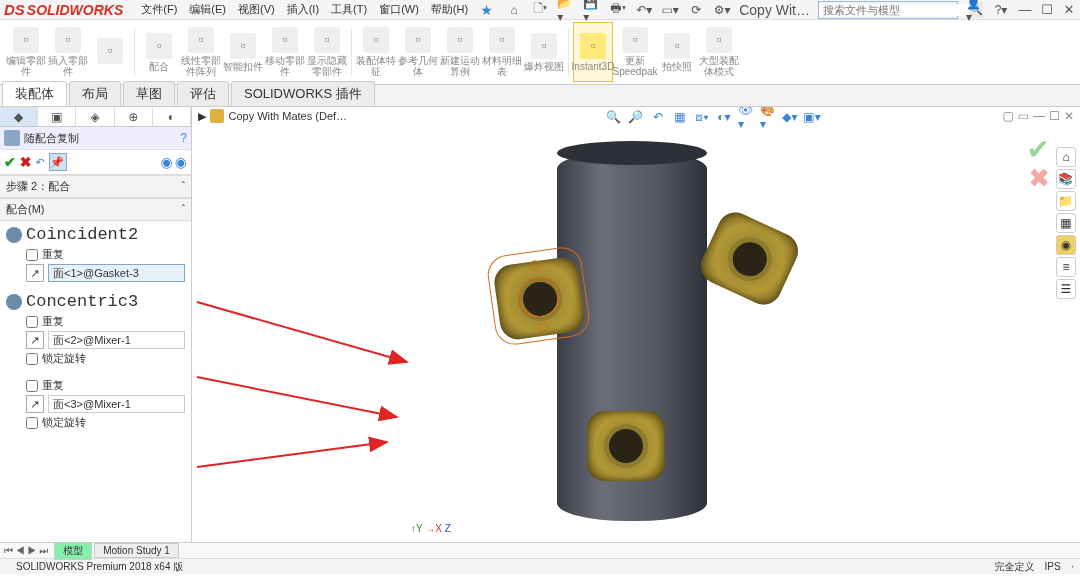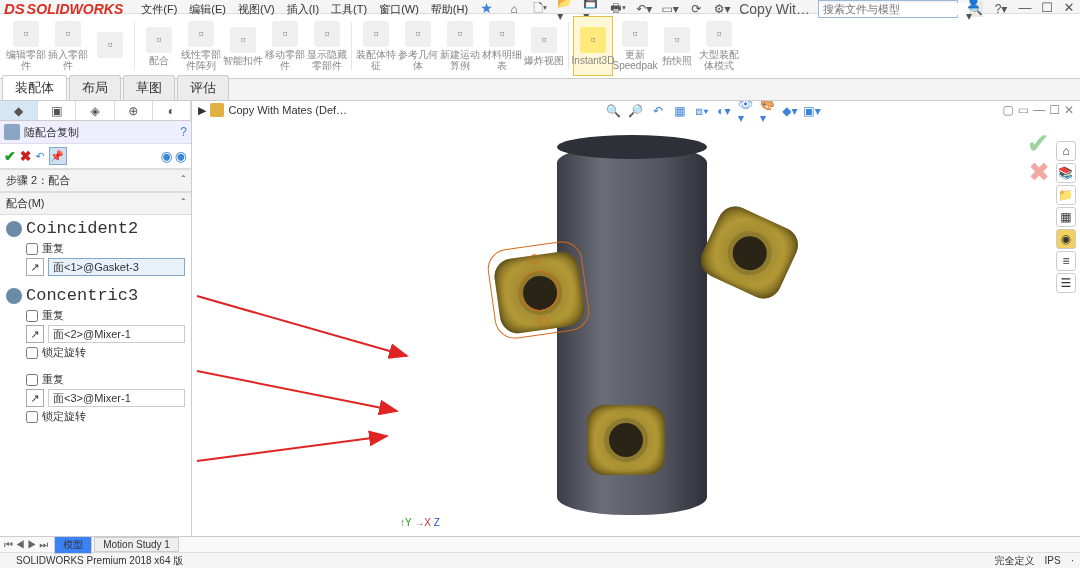--- a/index.html
+++ b/index.html
@@ -1,19 +1,19 @@
 <!DOCTYPE html>
 <html><head>
 <meta charset="utf-8">
 <style>
   * { box-sizing: border-box; margin: 0; padding: 0; font-family: "Microsoft YaHei", Arial, sans-serif; }
   body { width: 1080px; height: 576px; background: #fff; font-size: 11px; color: #333; overflow: hidden; position: relative; }
 
   
-  .menubar { height: 14px; background: #f5f5f5; display: flex; align-items: flex-start; padding-left: 4px; border-bottom: 1px solid #ddd; }
+  .menubar { height: 20px; background: #f5f5f5; display: flex; align-items: center; padding-left: 4px; border-bottom: 1px solid #ddd; }
   .logo { color: #da2e22; font-weight: bold; font-style: italic; font-size: 14px; margin-right: 12px; display: flex; align-items: center; }
   .logo-ds { font-size: 15px; margin-right: 2px; }
   .menubar .menu-item { padding: 2px 6px; cursor: default; }
   .menubar .spacer { flex: 1; }
   .menubar .tool-ico { width: 18px; height: 18px; margin: 0 4px; display: inline-flex; align-items: center; justify-content: center; color: #555; font-size: 12px; }
   .menubar .star { color: #3a85d6; font-size: 14px; margin: 0 6px; }
   .searchbox { display: flex; align-items: center; border: 1px solid #9ab8d8; height: 18px; width: 140px; margin: 0 4px; }
   .searchbox input { flex: 1; border: none; outline: none; font-size: 11px; padding: 0 4px; }
   .searchbox .sbtn { width: 20px; height: 100%; background: #e8e8e8; display: flex; align-items: center; justify-content: center; font-size: 11px; }
   .win-controls { display: flex; margin-left: auto; }
@@ -72,21 +72,21 @@
   .crumb .ar { color: #333; }
   .crumb .cico { width: 14px; height: 14px; background: #e0b040; border-radius: 2px; display: inline-block; }
   .vp-toolbar { position: absolute; top: 2px; right: 260px; display: flex; gap: 6px; }
   .vp-toolbar span { width: 16px; height: 16px; display: inline-flex; align-items: center; justify-content: center; color: #3a85d6; font-size: 12px; }
   .vp-winctl { position: absolute; top: 2px; right: 6px; display: flex; gap: 4px; color: #888; font-size: 12px; }
   .side-toolbar { position: absolute; right: 2px; top: 40px; width: 22px; display: flex; flex-direction: column; gap: 2px; }
   .side-toolbar span { width: 20px; height: 20px; border: 1px solid #ccc; border-radius: 3px; display: flex; align-items: center; justify-content: center; font-size: 12px; background: #fff; }
   .big-check { position: absolute; right: 30px; top: 26px; color: #9ed49e; font-size: 28px; }
   .big-x { position: absolute; right: 30px; top: 56px; color: #f2a9a1; font-size: 26px; }
 
-  .triad { position: absolute; left: 208px; bottom: 8px; font-size: 10px; }
+  .triad { position: absolute; left: 219px; bottom: 8px; font-size: 10px; }
   .triad .y { color: #1a9e1a; } .triad .x { color: #cc3030; } .triad .z { color: #2050c0; }
 
   
   .obj { position: absolute; left: 365px; top: 44px; }
   .cyl { width: 150px; height: 370px; background: linear-gradient(90deg,#3a3d46,#6b6e78 30%,#52555e 70%,#2f3139); border-radius: 70px/18px; position: relative; }
   .cyl:before { content:""; position:absolute; top:-10px; left:0; width:150px; height:24px; background:#2e3037; border-radius:50%; }
   .flange { position: absolute; width: 85px; height: 75px; background: radial-gradient(circle,#8a7630,#b39935 60%,#6e5b1e); border-radius: 18px; box-shadow: inset 0 0 8px #403510; }
   .flange.f1 { top: 110px; left: -60px; transform: rotate(-8deg); }
   .flange.f2 { top: 70px; right: -85px; transform: rotate(25deg); }
   .flange.f3 { top: 260px; left: 30px; width: 78px; height: 70px; }
@@ -96,21 +96,21 @@
   .gasket-outline .c1{width:40px;height:40px;top:25px;left:27px;}
   .gasket-outline .c2{width:10px;height:10px;top:8px;left:42px;}
   .gasket-outline .c3{width:10px;height:10px;bottom:8px;left:42px;}
 
   
   .arrow-svg { position: absolute; left: 0; top: 0; width: 100%; height: 100%; pointer-events: none; }
 
   
   .bottom-tabs { height: 16px; background: #f8f8f8; border-top: 1px solid #ccc; display: flex; align-items: center; font-size: 10px; padding-left: 4px; }
   .bottom-tabs .bt { padding: 1px 8px; border: 1px solid #ccc; background: #eee; margin-right: 2px; }
-  .bottom-tabs .bt.sel { background: #3b82f6; }
+  .bottom-tabs .bt.sel { background: #86efac; }
   .bottom-tabs .nav { display: flex; gap: 2px; margin-right: 6px; color: #666; }
 
   .statusbar { height: 16px; background: #f5f5f5; border-top: 1px solid #ddd; display: flex; align-items: center; font-size: 10px; padding: 0 6px; }
   .statusbar .spacer { flex: 1; }
   .statusbar span { margin-left: 10px; }
 </style>
 </head>
 <body>
 
 <div class="menubar">
@@ -222,20 +222,21 @@
       <div class="ico">▫</div>
       <div>大型装配体模式</div>
     </div>
   </div>
 
 <div class="tabbar" id="tabbar">
     <div class="tab sel">装配体</div>
     <div class="tab">布局</div>
     <div class="tab">草图</div>
     <div class="tab">评估</div>
+    <div class="tab">SOLIDWORKS 插件</div>
   </div>
 
 <div class="main">
 
   <div class="left">
     <div class="left-top-tabs">
       <span class="sel">◆</span>
       <span>▣</span>
       <span>◈</span>
       <span>⊕</span>

